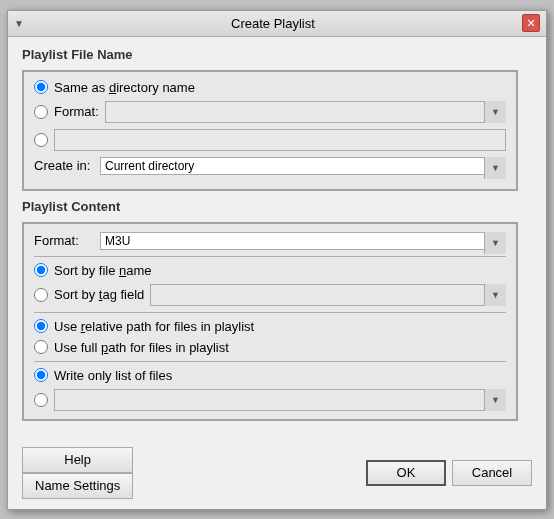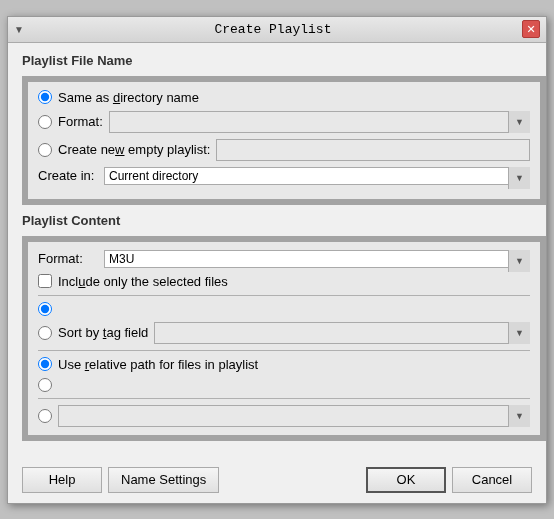--- a/index.html
+++ b/index.html
@@ -34,46 +34,45 @@
       gap: 4px;
     }
     .title-bar-arrow {
       font-size: 10px;
       color: #555;
     }
     .title-bar-title {
       font-size: 13px;
       font-weight: normal;
       color: #000;
-      font-family: Liberation Mono, monospace;
     }
     .title-bar-close {
       width: 18px;
       height: 18px;
       background: #d9534f;
       border: 1px solid #b03a37;
       border-radius: 2px;
       display: flex;
       align-items: center;
       justify-content: center;
       color: white;
       font-size: 11px;
       cursor: pointer;
     }
     .dialog-body {
-      padding: 10px 0 10px 14px;
+      padding: 10px 28px 10px 14px;
     }
     .section-header {
       font-size: 13px;
       font-weight: bold;
       color: #333;
       margin-bottom: 8px;
     }
     .section-box {
-      border: 6px solid #a3a3a3;
+      border: 2px solid #a3a3a3;
       background: #e8e8e8;
       padding: 8px 10px;
       margin-bottom: 8px;
     }
     .field-row {
       display: flex;
       align-items: center;
       margin-bottom: 6px;
       gap: 6px;
     }
@@ -227,21 +226,20 @@
         <input type="radio" class="radio-input" name="filename" style="">
         <label class="field-label">Format:</label>
         <div class="input-with-btn">
           <input type="text" disabled="" style="background: rgb(232, 232, 232); color: rgb(136, 136, 136); flex: 1 1 0%; height: 22px; border: 1px solid rgb(170, 170, 170); padding: 1px 24px 1px 4px; font-size: 12px;">
           <div class="input-btn">▼</div>
         </div>
       </div>
 
       <div class="field-row">
         <input type="radio" class="radio-input" name="filename" style="">
-        <label class="field-label">Create ne<span class="underline">w</span> empty playlist:</label>
         <div class="input-with-btn">
           <input type="text" disabled="" style="background: rgb(232, 232, 232); color: rgb(136, 136, 136); flex: 1 1 0%; height: 22px; border: 1px solid rgb(170, 170, 170); padding: 1px 4px; font-size: 12px;">
         </div>
       </div>
 
       <div class="select-row">
         <label class="select-label">Create in:</label>
         <div class="select-wrapper">
           <select class="select-box">
             <option>Current directory</option>
@@ -258,68 +256,70 @@
       <div class="select-row">
         <label class="select-label">Format:</label>
         <div class="select-wrapper">
           <select class="select-box">
             <option>M3U</option>
           </select>
           <div class="select-arrow">▼</div>
         </div>
       </div>
 
-      <div class="field-row">
-        <input type="checkbox" class="checkbox-input" style="">
-        <label class="field-label">Incl<span class="underline">u</span>de only the selected files</label>
-      </div>
 
       <hr class="divider">
 
       <div class="field-row">
         <input type="radio" class="radio-input" name="sort" checked="" style="">
+        <label class="field-label">Sort by file <span class="underline">n</span>ame</label>
       </div>
 
       <div class="field-row">
         <input type="radio" class="radio-input" name="sort" style="">
         <label class="field-label">Sort by <span class="underline">t</span>ag field</label>
         <div class="input-with-btn">
           <input type="text" disabled="" style="background: rgb(232, 232, 232); color: rgb(136, 136, 136); flex: 1 1 0%; height: 22px; border: 1px solid rgb(170, 170, 170); padding: 1px 24px 1px 4px; font-size: 12px;">
           <div class="input-btn">▼</div>
         </div>
       </div>
 
       <hr class="divider">
 
       <div class="field-row">
         <input type="radio" class="radio-input" name="path" checked="" style="">
         <label class="field-label">Use <span class="underline">r</span>elative path for files in playlist</label>
       </div>
 
       <div class="field-row">
         <input type="radio" class="radio-input" name="path" style="">
+        <label class="field-label">Use full <span class="underline">p</span>ath for files in playlist</label>
       </div>
 
       <hr class="divider">
 
+      <div class="field-row">
+        <input type="radio" class="radio-input" name="write" checked="" style="">
+        <label class="field-label">Write only list of files</label>
+      </div>
 
       <div class="field-row">
         <input type="radio" class="radio-input" name="write" style="">
         <div class="input-with-btn">
           <input type="text" disabled="" style="background: rgb(232, 232, 232); color: rgb(136, 136, 136); flex: 1 1 0%; height: 22px; border: 1px solid rgb(170, 170, 170); padding: 1px 24px 1px 4px; font-size: 12px;">
           <div class="input-btn">▼</div>
         </div>
       </div>
 
     </div>
 
   </div>
 
   <div class="button-row">
-    <div style="display:flex;gap:6px;">
+    <div style="display:flex;flex-direction:column;">
       <button class="btn">Help</button>
       <button class="btn">Name Settings</button>
     </div>
     <div style="display:flex;gap:6px;">
       <button class="btn btn-ok">OK</button>
       <button class="btn">Cancel</button>
     </div>
   </div>
 </div>
 

